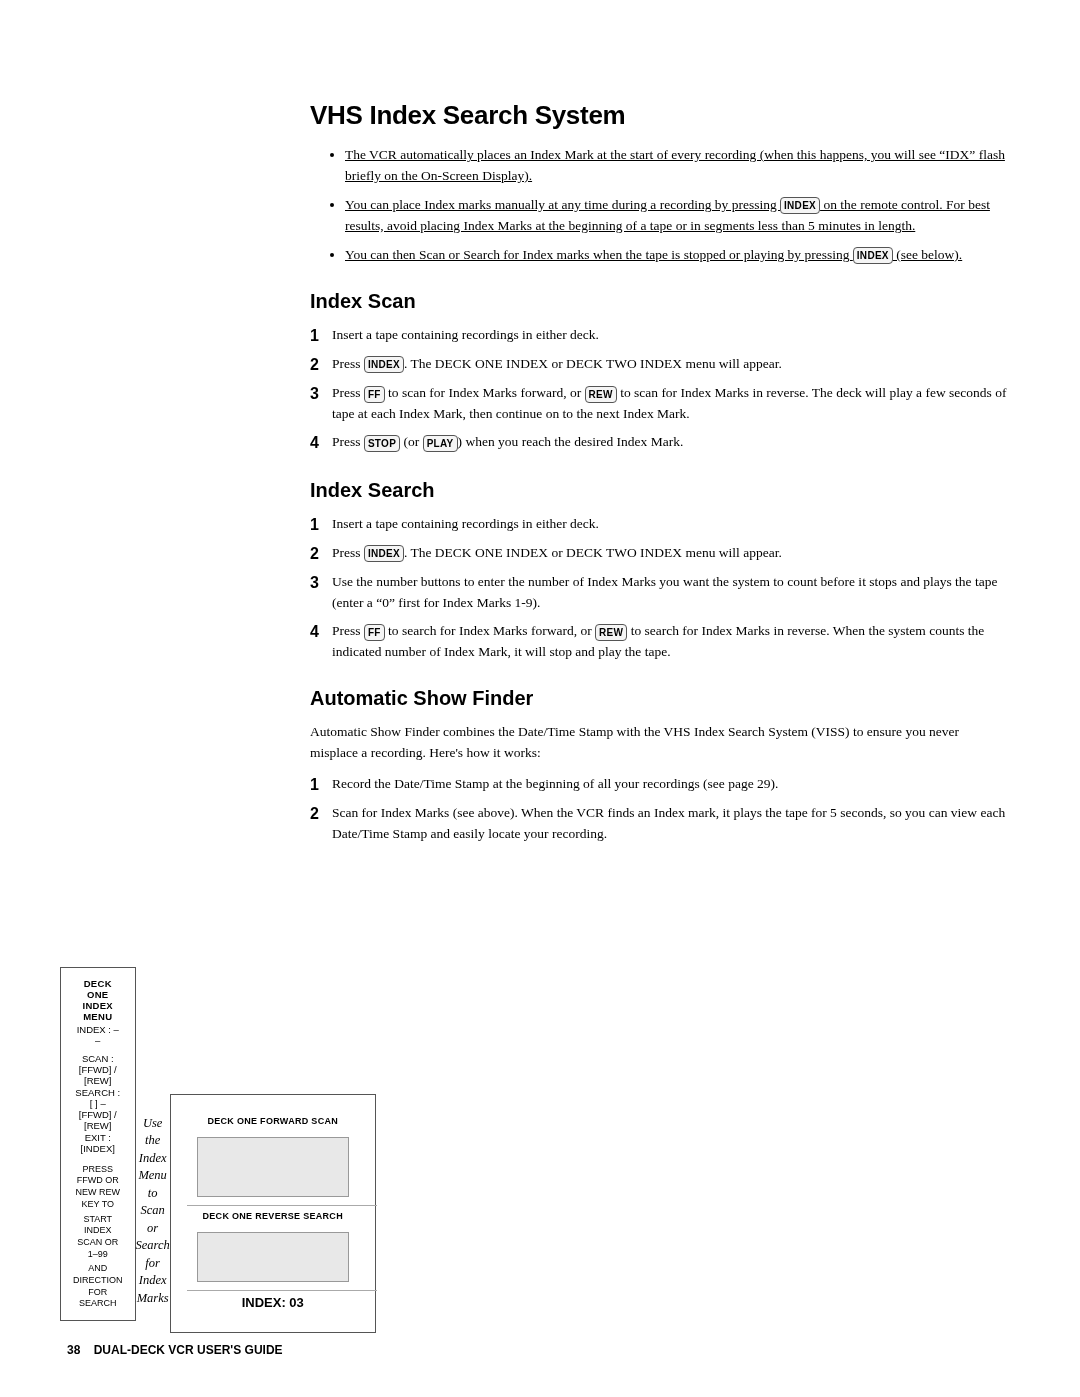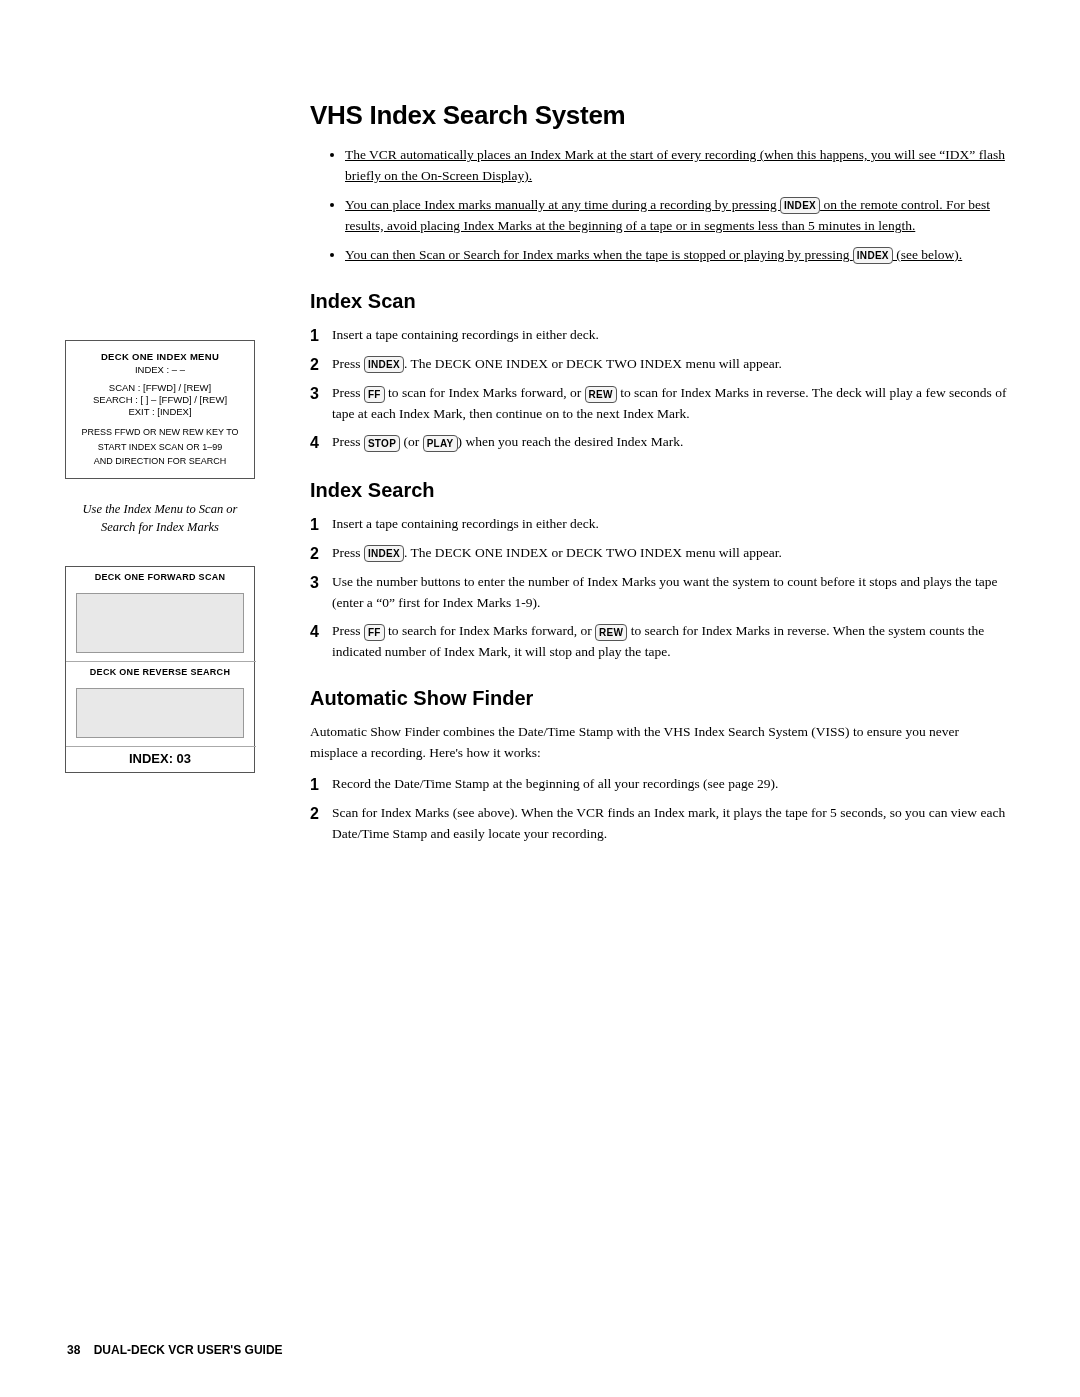--- a/index.html
+++ b/index.html
@@ -20,22 +20,22 @@
       flex-direction: row;
       padding: 60px 0 60px 0;
     }
 
     
     .left-col {
       width: 280px;
       min-width: 280px;
       padding: 0 20px 0 60px;
       display: flex;
-      flex-direction: column;
-      align-items: center;
+      flex-direction: row;
+      align-items: flex-end;
       padding-top: 280px;
     }
 
     .screen-box {
       border: 1.5px solid #555;
       background: #fff;
       width: 190px;
       padding: 10px 12px;
       font-family: Arial, Helvetica, sans-serif;
       font-size: 10px;
@@ -67,24 +67,24 @@
       font-style: italic;
       font-size: 12.5px;
       text-align: center;
       line-height: 1.4;
       margin-top: 6px;
       margin-bottom: 30px;
       width: 180px;
     }
 
     .display-screen-container {
-      width: 190px;
+      width: 206px;
       border: 1.5px solid #555;
       background: #fff;
-      padding: 0;
+      padding: 16px;
       margin-bottom: 4px;
     }
 
     .display-label {
       font-family: Arial, Helvetica, sans-serif;
       font-size: 9px;
       font-weight: bold;
       text-align: center;
       letter-spacing: 0.3px;
       padding: 5px 8px 3px 8px;

